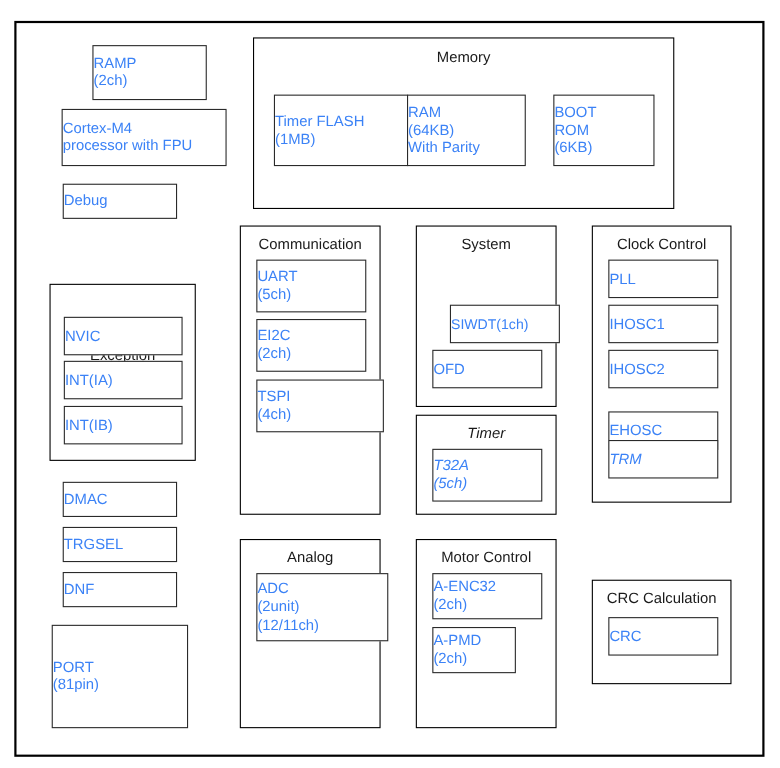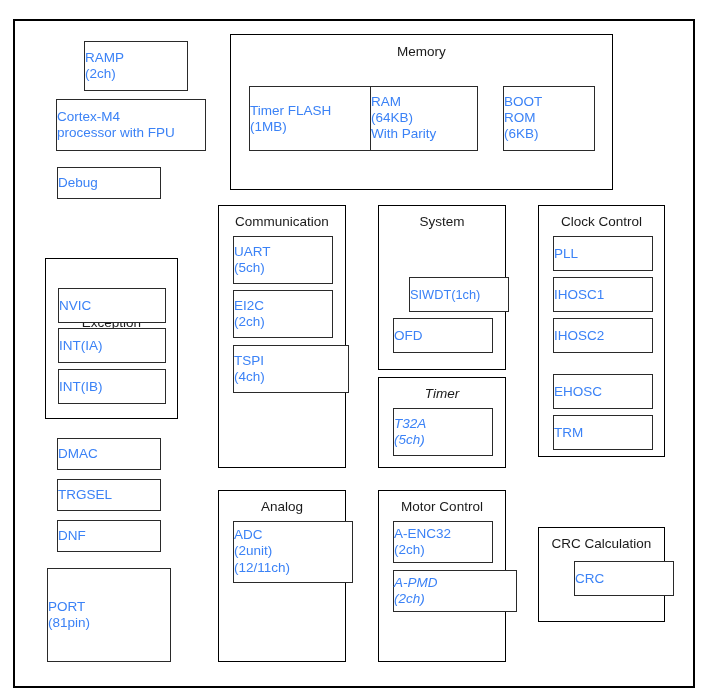--- a/index.html
+++ b/index.html
@@ -195,21 +195,21 @@
     </div>
 
     <div class="box" style="left:14px; top:112px; width:100px; height:35px;">
       <span class="box-label">IHOSC2</span>
     </div>
 
     <div class="box" style="left:14px; top:153px; width:100px; height:35px;margin-top:15px;">
       <span class="box-label">EHOSC</span>
     </div>
 
-    <div class="box" style="left:14px; top:209px; width:100px; height:35px;">
+    <div class="box" style="left:14px; top:194px; width:100px; height:35px;font-style:italic;">
       <span class="box-label">TRM</span>
     </div>
   </div>
 
   <div class="group" style="left:218px; top:490px; width:128px; height:172px;">
     <span class="group-title" style="top:9px;">Analog</span>
 
     <div class="box" style="left:14px; top:30px; width:120px; height:62px;">
       <span class="box-label">ADC
 (2unit)
@@ -218,27 +218,27 @@
   </div>
 
   <div class="group" style="left:378px; top:490px; width:128px; height:172px;">
     <span class="group-title" style="top:9px;">Motor Control</span>
 
     <div class="box" style="left:14px; top:30px; width:100px; height:42px;">
       <span class="box-label">A-ENC32
 (2ch)</span>
     </div>
 
-    <div class="box" style="left:14px; top:79px; width:124px; height:42px;font-style:italic;">
+    <div class="box" style="left:14px; top:79px; width:76px; height:42px;">
       <span class="box-label">A-PMD
 (2ch)</span>
     </div>
   </div>
 
   <div class="group" style="left:538px; top:527px; width:127px; height:95px;">
     <span class="group-title" style="top:9px;">CRC Calculation</span>
 
-    <div class="box" style="left:14px; top:33px; width:100px; height:35px;margin-left:21px;">
+    <div class="box" style="left:14px; top:33px; width:100px; height:35px;">
       <span class="box-label">CRC</span>
     </div>
   </div>
 
 </div>
 
 </body></html>

